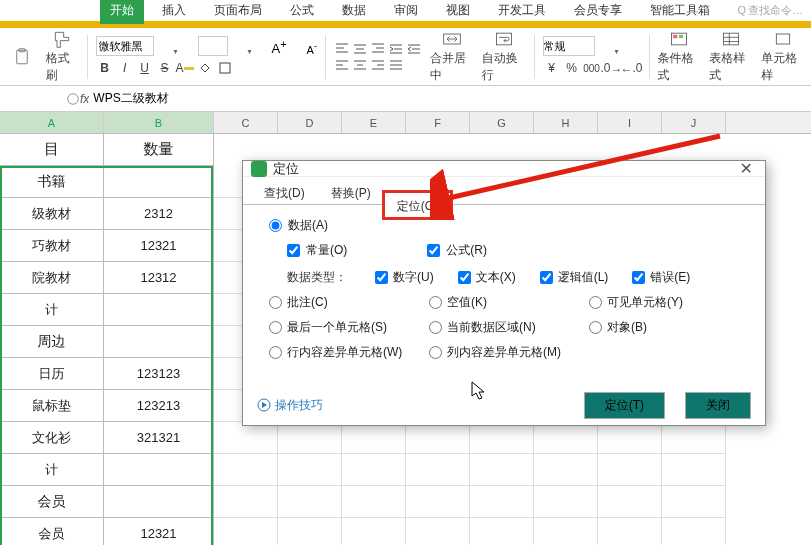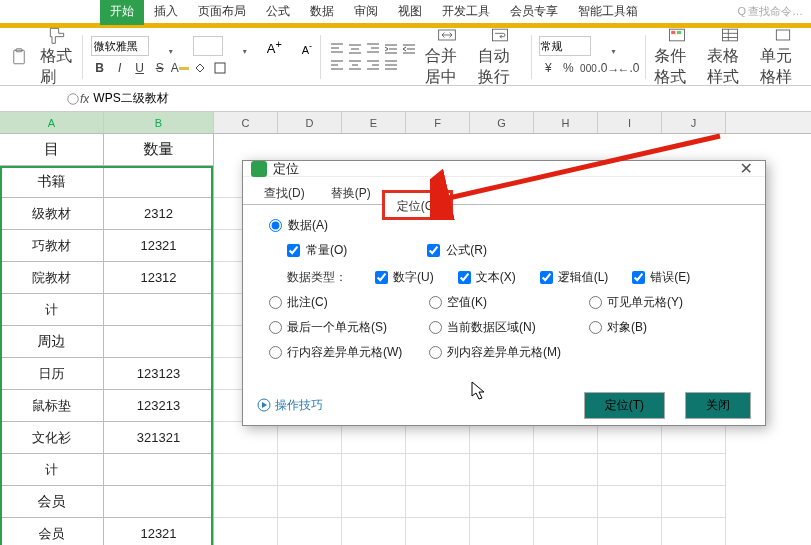--- a/index.html
+++ b/index.html
@@ -1,19 +1,19 @@
 <!DOCTYPE html>
 <html><head>
 <meta charset="utf-8">
 <style>
 * { margin: 0; padding: 0; box-sizing: border-box; }
 body { font-family: "Microsoft YaHei", sans-serif; font-size: 12px; background: #fff; width: 811px; height: 545px; overflow: hidden; position: relative; }
 
 
-.ribbon-tabs { display: flex; align-items: center; height: 28px; background: #fff; border-bottom: 5px solid #eab308; gap: 0; padding-left: 100px; }
+.ribbon-tabs { display: flex; align-items: center; height: 28px; background: #fff; border-bottom: 7px solid #eab308; gap: 8px; padding-left: 100px; }
 .ribbon-tab { padding: 5px 10px; font-size: 12px; color: #333; cursor: pointer; }
 .ribbon-tab.active { background: #2ea04d; color: #fff; border-radius: 3px 3px 0 0; }
 .search-hint { margin-left: auto; color: #aaa; font-size: 11px; padding-right: 8px; }
 .search-hint .icon { margin-right: 2px; }
 
 
 .toolbar { display: flex; align-items: center; height: 58px; background: #fff; border-bottom: 1px solid #ccc; gap: 8px; padding: 4px 6px; }
 .tb-group { display: flex; flex-direction: column; align-items: center; justify-content: center; gap: 2px; padding: 0 4px; height: 100%; }
 .tb-group.big { width: 34px; }
 .tb-sep { width: 1px; height: 44px; background: #ddd; }
@@ -24,21 +24,21 @@
 .btnrow { display: flex; gap: 2px; }
 .btnrow .b { width: 18px; height: 18px; display: flex; align-items: center; justify-content: center; font-size: 12px; color: #444; cursor: pointer; }
 .btnrow .b.bold { font-weight: bold; }
 .btnrow .b.italic { font-style: italic; }
 .btnrow .b.under { text-decoration: underline; }
 .align-grid { display: flex; flex-direction: column; gap: 2px; }
 .align-row { display: flex; gap: 2px; }
 .align-btn { width: 16px; height: 14px; }
 .bigbtn { display: flex; flex-direction: column; align-items: center; gap: 1px; cursor: pointer; }
 .bigbtn svg { width: 20px; height: 20px; color: #555; }
-.bigbtn .lbl { font-size: 16px; color: #444; }
+.bigbtn .lbl { font-size: 12px; color: #444; }
 .num-select { border: 1px solid #ccc; height: 20px; width: 52px; font-size: 11px; }
 .caret { font-size: 8px; color: #666; }
 
 
 .formula-bar { display: flex; align-items: center; height: 26px; border-bottom: 1px solid #ccc; padding: 0 6px; }
 .name-box { width: 60px; height: 18px; border: none; font-size: 11px; }
 .fx-btn { width: 14px; height: 14px; }
 .formula-input { flex: 1; border: none; height: 20px; font-size: 12px; padding: 0 4px; }
 
 

